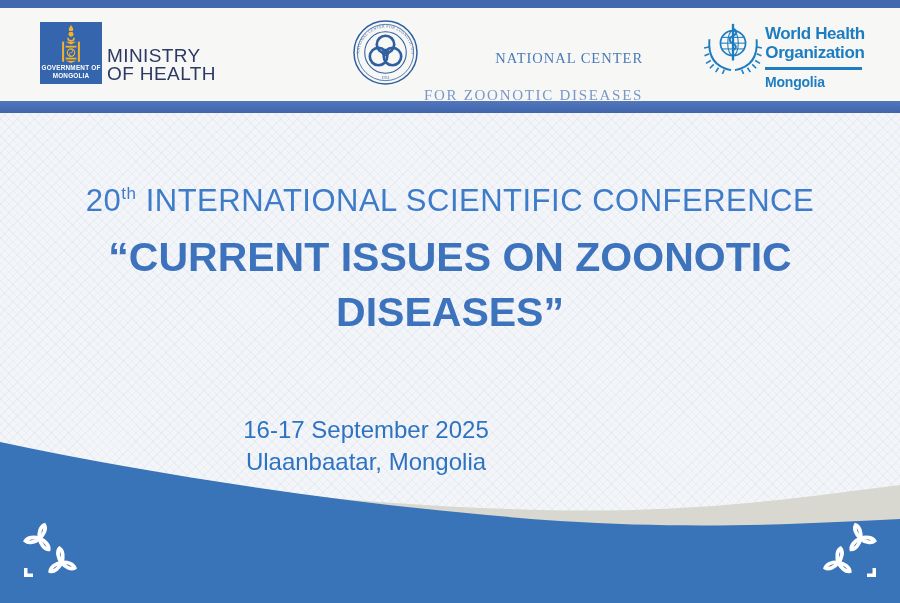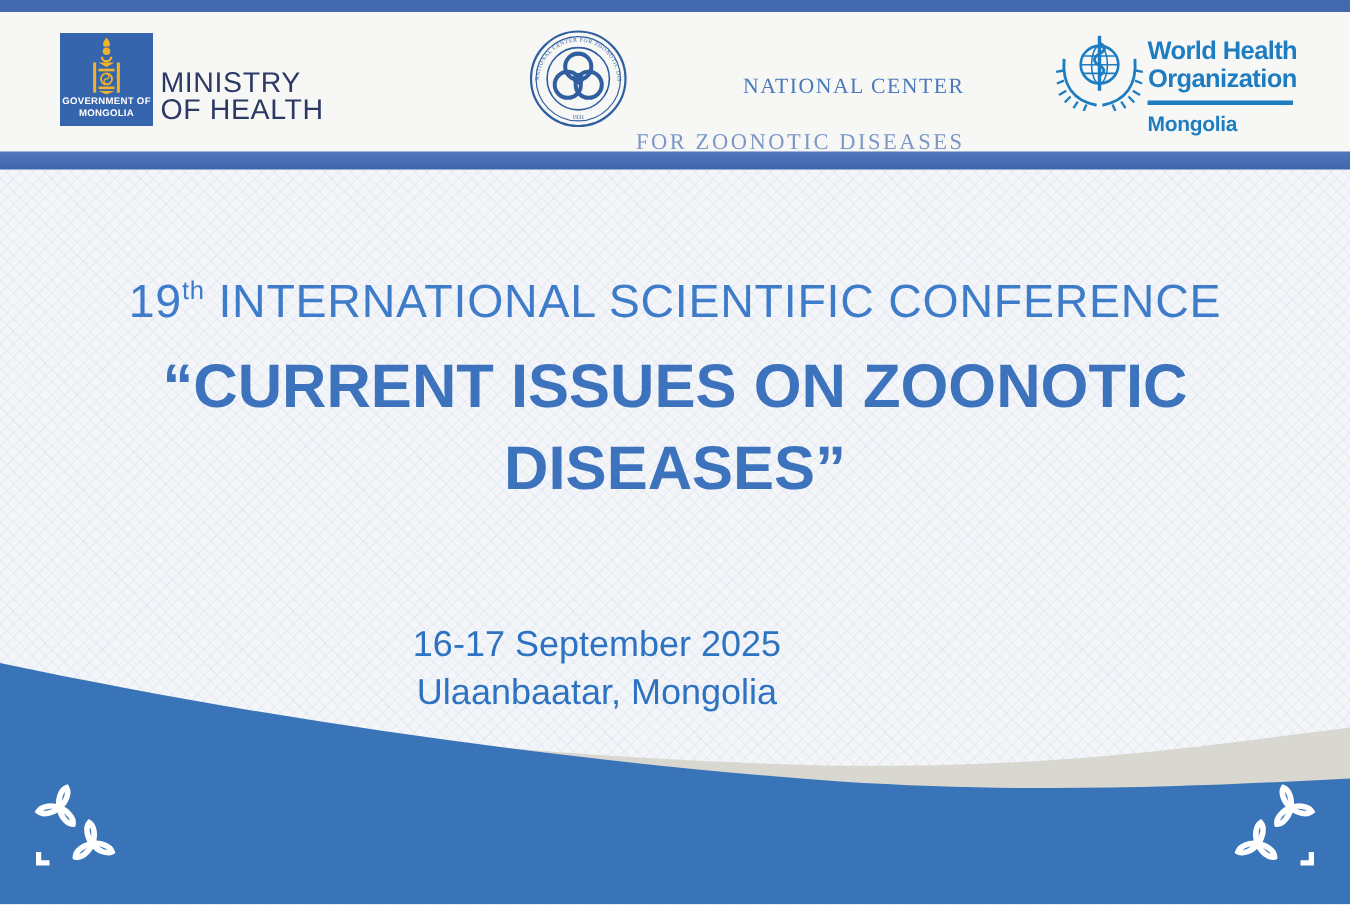--- a/index.html
+++ b/index.html
@@ -38,21 +38,21 @@
   .who-rule{width:97px;height:2.5px;background:#1e7dc0;margin-top:5px;}
   .who-region{font-size:14px;font-weight:bold;margin-top:4px;letter-spacing:-0.2px;}
 
   
   .conf-line{position:absolute;left:0;top:183px;width:900px;text-align:center;
     color:#3e7cc9;font-size:31px;letter-spacing:0.5px;}
   .conf-line sup{font-size:0.55em;position:relative;top:-0.05em;margin-top:10px;}
   .main-title{position:absolute;left:0;top:230px;width:900px;text-align:center;
     color:#3d73bd;font-size:41px;font-weight:bold;line-height:55px;letter-spacing:0px;}
   .date-block{position:absolute;left:0;top:414px;width:732px;text-align:center;
-    color:#2d73c2;font-size:24px;line-height:32px;padding-left:32px;}
+    color:#2d73c2;font-size:24px;line-height:32px;}
 
   
   .wave{position:absolute;left:0;top:440px;width:900px;height:163px;display:block;}
   .ornament{position:absolute;display:block;}
   .ornament.left{left:22px;top:521px;}
   .ornament.right{right:22px;top:521px;transform:scaleX(-1);}
 </style>
 </head>
 <body>
 
@@ -138,21 +138,21 @@
       </g>
     </g>
   </svg>
   <div class="who-text">
     <div class="who-line">World Health</div>
     <div class="who-line">Organization</div>
     <div class="who-rule"></div>
     <div class="who-region">Mongolia</div>
   </div>
 
-  <div class="conf-line"><span>19</span><sup>th</sup><span> INTERNATIONAL SCIENTIFIC CONFERENCE</span></div>
+  <div class="conf-line"><span>20</span><sup>th</sup><span> INTERNATIONAL SCIENTIFIC CONFERENCE</span></div>
 
   <div class="main-title">
     <div>“CURRENT ISSUES ON ZOONOTIC</div>
     <div>DISEASES”</div>
   </div>
 
   <div class="date-block">
     <div>16-17 September 2025</div>
     <div>Ulaanbaatar, Mongolia</div>
   </div>

